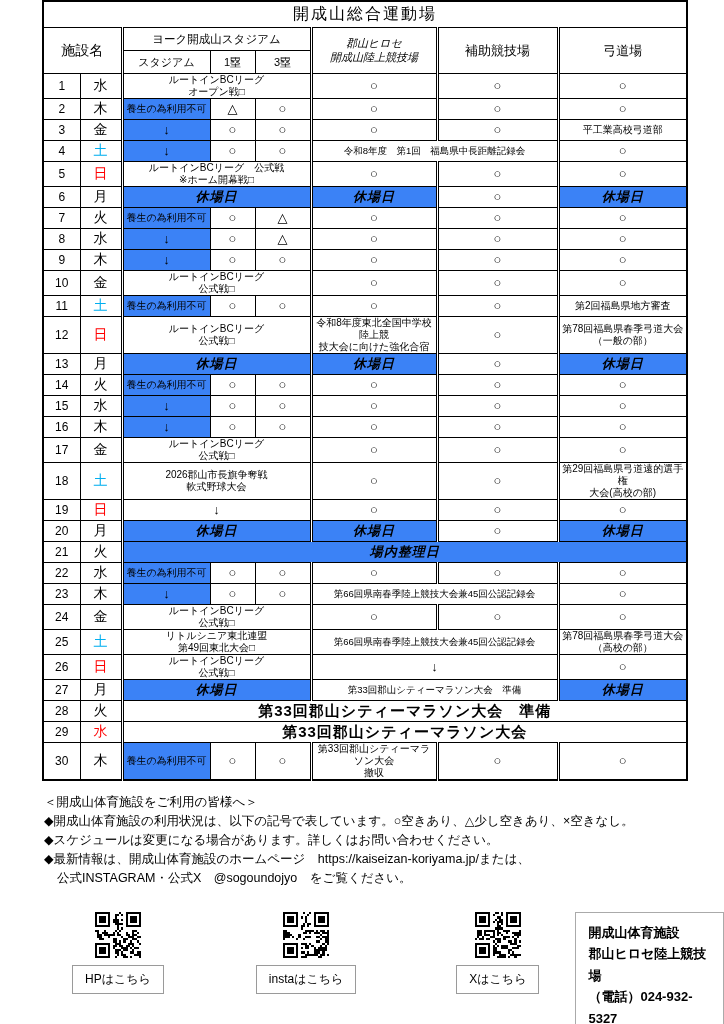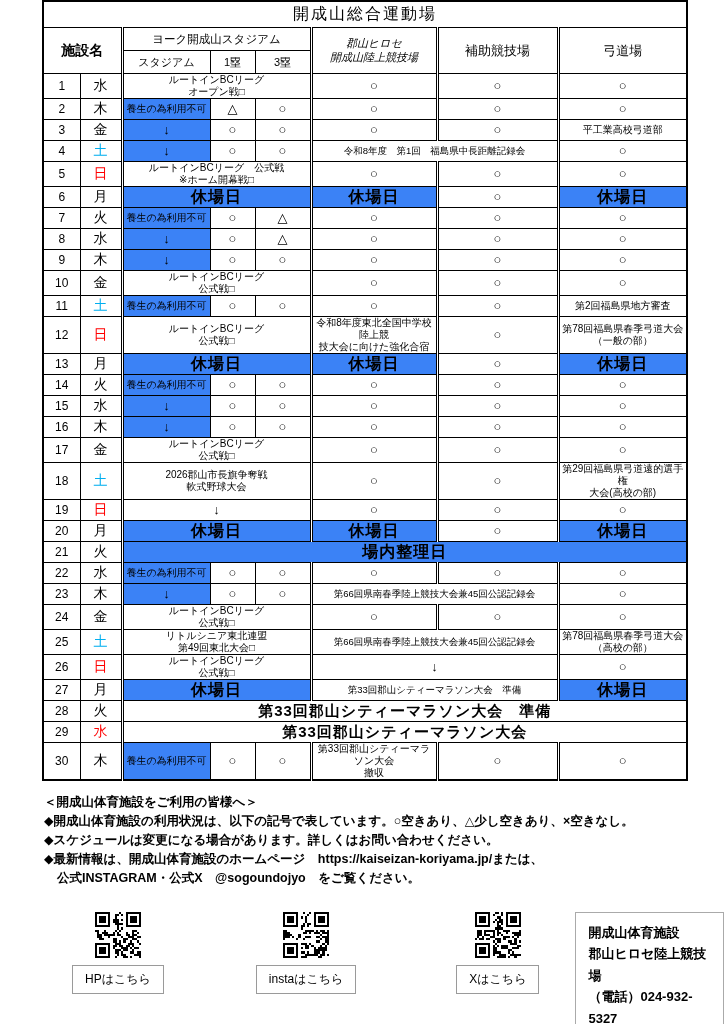--- a/index.html
+++ b/index.html
@@ -11,37 +11,37 @@
   .page{position:relative;width:724px;height:1024px;overflow:hidden;}
 
   
   .title-row{display:flex;gap:46px;padding:34px 0 6px 97px;font-size:17px;font-weight:bold;}
 
   
   table.sched{border-collapse:collapse;margin-left:42px;width:646px;table-layout:fixed;border:2px solid #000;}
   table.sched th,table.sched td{border:1px solid #000;padding:0 1px;text-align:center;vertical-align:middle;overflow:hidden;}
   .dbl{border-left:3px double #000 !important;}
   .venue{height:25px;font-size:16px;font-weight:normal;letter-spacing:2px;margin-top:45px;}
-  .h-fac{font-size:14px;font-weight:bold;}
+  .h-fac{font-size:14px;font-weight:normal;}
   .h-std{height:22px;font-size:11.5px;font-weight:normal;}
   .h-s1,.h-s2,.h-s3{height:22px;font-size:11px;font-weight:normal;}
   .h-trk{font-size:11px;font-weight:normal;line-height:1.25;font-style:italic;}
   .h-sub,.h-kyu{font-size:13px;font-weight:normal;}
   tbody tr{height:21px;}
   .c-num{font-size:12px;}
   .c-day{font-size:14px;}
   .c-ev{font-size:13px;line-height:1.05;}
   .sz-xs{font-size:10px;line-height:1.2;}
   .sz-s{font-size:9.5px;line-height:1.2;}
-  .sz-m{font-size:16px;font-weight:bold;letter-spacing:1px;}
+  .sz-m{font-size:13px;font-weight:bold;letter-spacing:1px;font-style:italic;}
   .sz-l{font-size:15px;font-weight:bold;letter-spacing:1px;}
   .shaded{background:#3b82f6;}
 
   
-  .notes{margin:12px 0 0 44px;font-size:12.5px;font-weight:bold;line-height:1.52;}
+  .notes{margin:12px 0 0 44px;font-size:12.5px;font-weight:normal;line-height:1.52;}
   .notes .indent{padding-left:13px;}
 
   
   .bottom{display:flex;align-items:flex-start;margin:24px 0 0 42px;}
   .qr-block{display:flex;flex-direction:column;align-items:center;}
   .qr-img{width:46px;height:46px;}
   .qr-img svg{display:block;}
   .qr-label{border:1px solid #9a9a9a;background:#fff;margin-top:7px;padding:5px 12px;font-size:12px;white-space:nowrap;}
   .qb1{margin-left:30px;justify-content:flex-end;}
   .qb2{margin-left:92px;}

